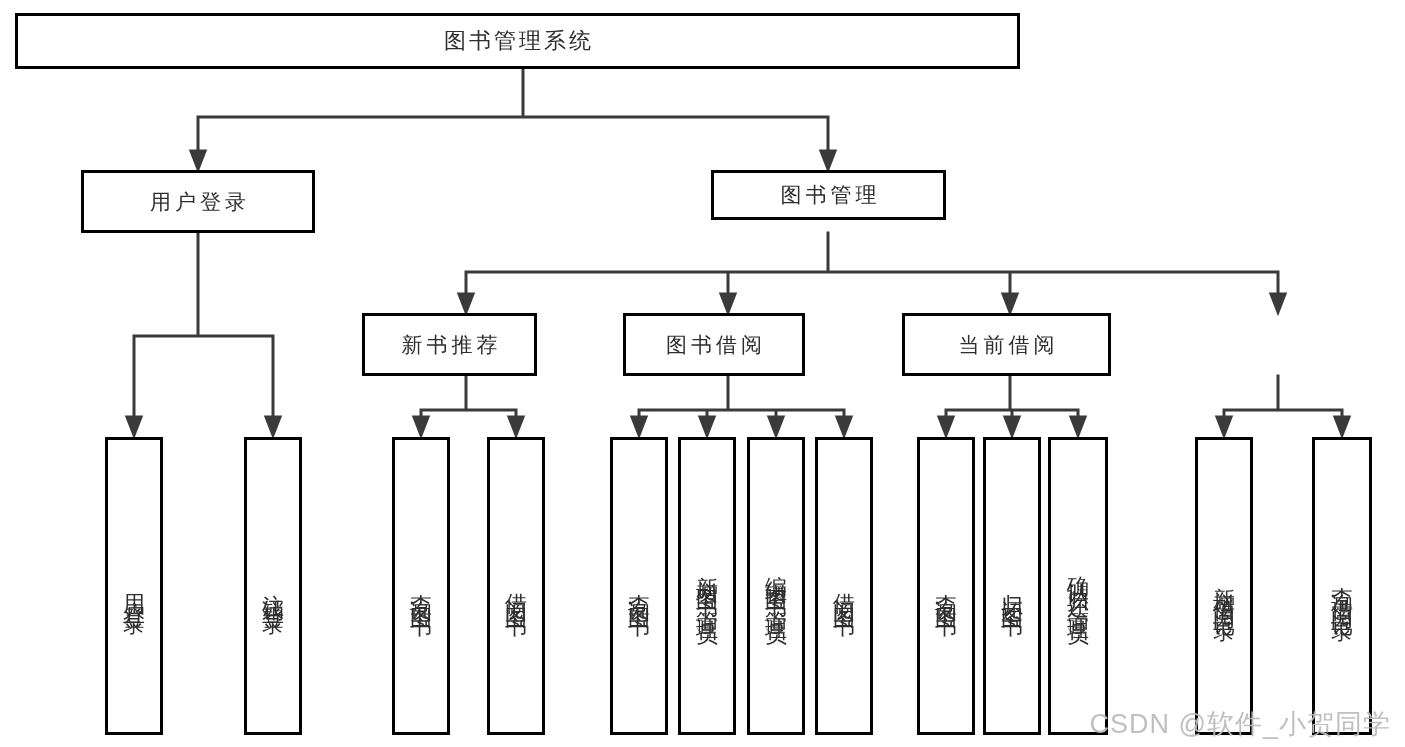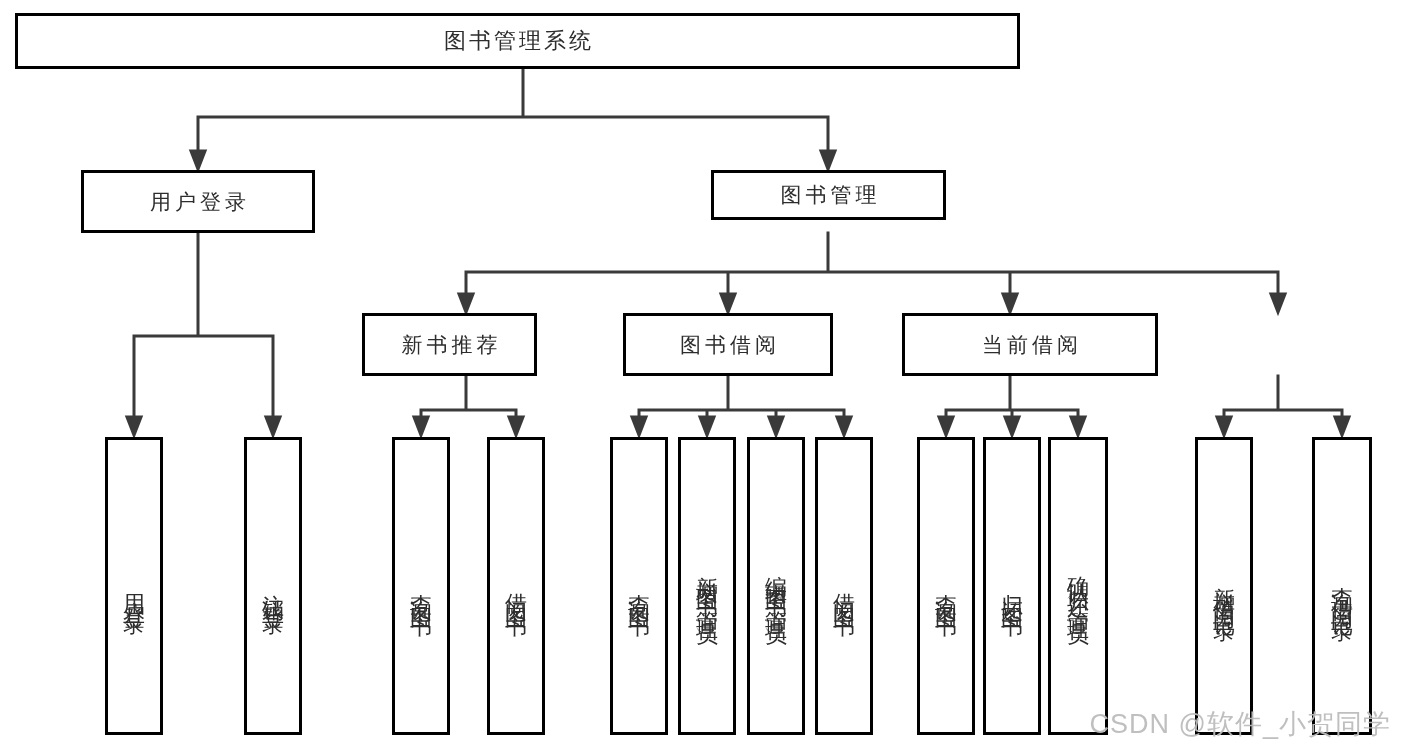--- a/index.html
+++ b/index.html
@@ -127,24 +127,24 @@
   <div class="node h" style="left:81px; top:170px; width:234px; height:63px;">
     <span>用户登录</span>
   </div>
   <div class="node h" style="left:711px; top:170px; width:235px; height:50px;">
     <span>图书管理</span>
   </div>
 
   <div class="node h" style="left:362px; top:313px; width:175px; height:63px;">
     <span>新书推荐</span>
   </div>
-  <div class="node h" style="left:623px; top:313px; width:210px; height:63px;">
+  <div class="node h" style="left:623px; top:313px; width:182px; height:63px;">
     <span>图书借阅</span>
   </div>
-  <div class="node h" style="left:902px; top:313px; width:256px; height:63px;">
+  <div class="node h" style="left:902px; top:313px; width:209px; height:63px;">
     <span>当前借阅</span>
   </div>
 
   <div class="node v" style="left:105px; top:437px; width:58px; height:298px;">
     <span>用户登录</span>
   </div>
   <div class="node v" style="left:244px; top:437px; width:58px; height:298px;">
     <span>注销登录</span>
   </div>
 

